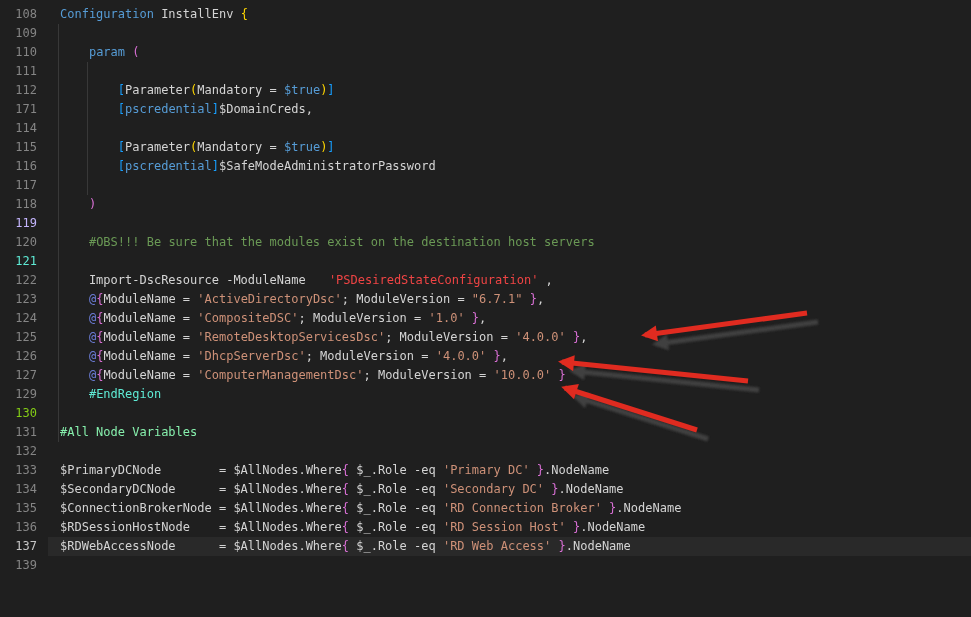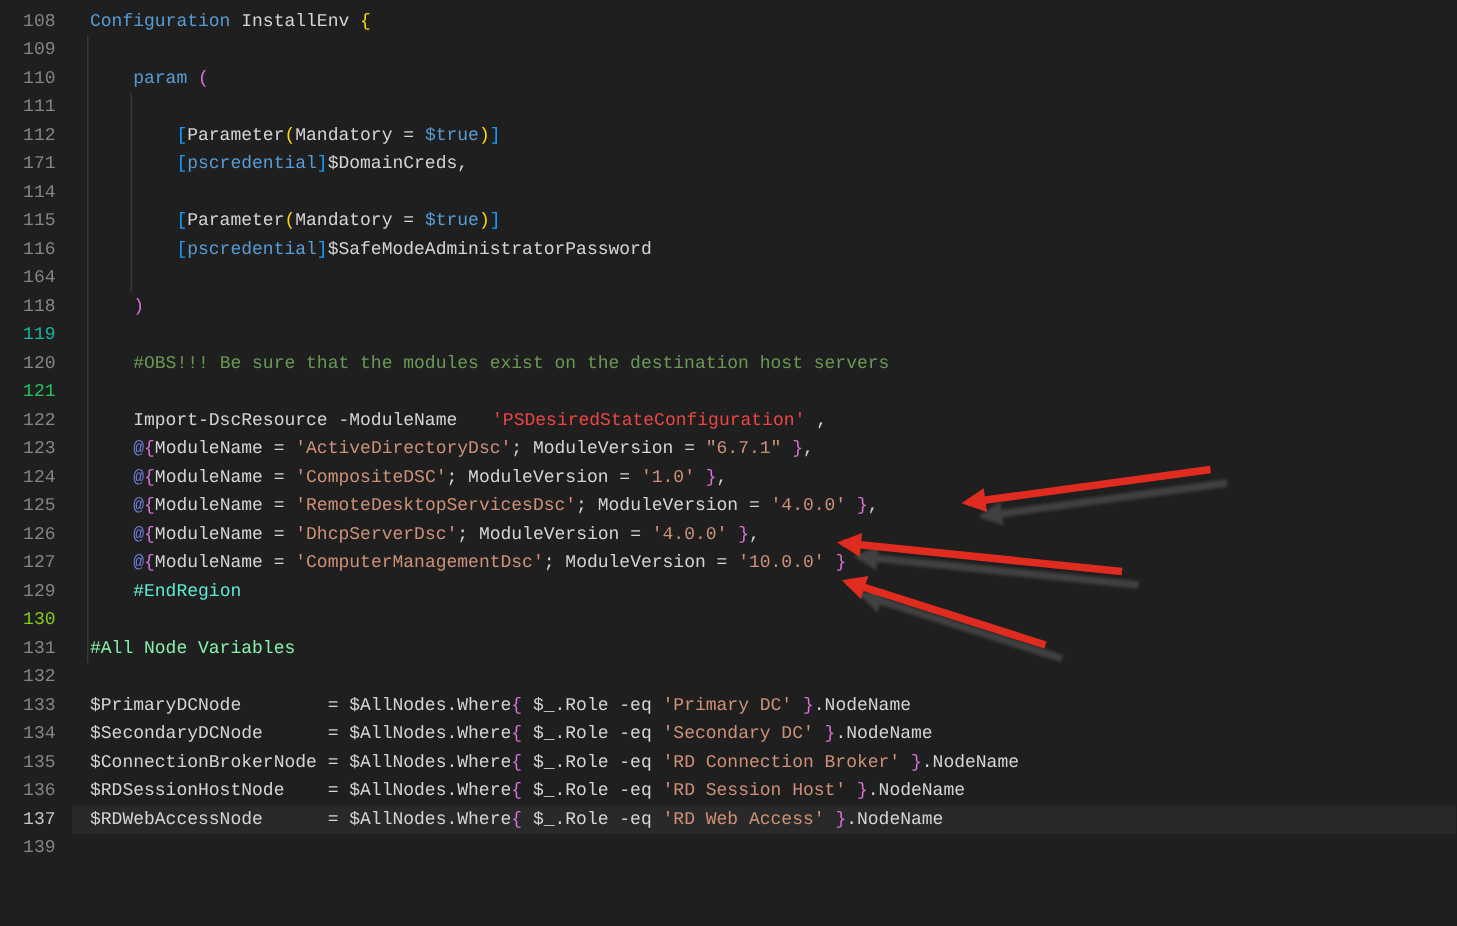--- a/index.html
+++ b/index.html
@@ -7,21 +7,20 @@
     width: 971px; height: 617px;
     overflow: hidden;
     background: #1f1f1f;
     font-family: "DejaVu Sans Mono", "Liberation Mono", monospace;
     font-size: 12px;
   }
   .editor {
     position: relative;
     width: 971px; height: 617px;
     overflow: hidden;
-    font-family: Liberation Mono, monospace;
   }
   #guides { position: absolute; top: 0; left: 0; }
   .guide { position: absolute; width: 1px; }
   #lines { position: absolute; top: -14px; left: 0; right: 0; }
   .line {
     display: flex;
     height: 19px; line-height: 19px;
     white-space: pre;
   }
   .num {
@@ -50,25 +49,25 @@
       <div class="line"><span class="num" style="color: rgb(133, 133, 133);">107</span><span class="code"></span></div>
       <div class="line"><span class="num" style="color: rgb(133, 133, 133);">108</span><span class="code"><span style="color: rgb(86, 156, 214);">Configuration</span><span style="color: rgb(212, 212, 212);"> InstallEnv </span><span style="color: rgb(255, 215, 0);">{</span></span></div>
       <div class="line"><span class="num" style="color: rgb(133, 133, 133);">109</span><span class="code"></span></div>
       <div class="line"><span class="num" style="color: rgb(133, 133, 133);">110</span><span class="code"><span style="color: rgb(212, 212, 212);">    </span><span style="color: rgb(86, 156, 214);">param</span><span style="color: rgb(212, 212, 212);"> </span><span style="color: rgb(218, 112, 214);">(</span></span></div>
       <div class="line"><span class="num" style="color: rgb(133, 133, 133);">111</span><span class="code"></span></div>
       <div class="line"><span class="num" style="color: rgb(133, 133, 133);">112</span><span class="code"><span style="color: rgb(212, 212, 212);">        </span><span style="color: rgb(23, 159, 255);">[</span><span style="color: rgb(212, 212, 212);">Parameter</span><span style="color: rgb(255, 215, 0);">(</span><span style="color: rgb(212, 212, 212);">Mandatory = </span><span style="color: rgb(86, 156, 214);">$true</span><span style="color: rgb(255, 215, 0);">)</span><span style="color: rgb(23, 159, 255);">]</span></span></div>
       <div class="line"><span class="num" style="color: rgb(133, 133, 133);">171</span><span class="code"><span style="color: rgb(212, 212, 212);">        </span><span style="color: rgb(23, 159, 255);">[</span><span style="color: rgb(86, 156, 214);">pscredential</span><span style="color: rgb(23, 159, 255);">]</span><span style="color: rgb(212, 212, 212);">$DomainCreds,</span></span></div>
       <div class="line"><span class="num" style="color: rgb(133, 133, 133);">114</span><span class="code"></span></div>
       <div class="line"><span class="num" style="color: rgb(133, 133, 133);">115</span><span class="code"><span style="color: rgb(212, 212, 212);">        </span><span style="color: rgb(23, 159, 255);">[</span><span style="color: rgb(212, 212, 212);">Parameter</span><span style="color: rgb(255, 215, 0);">(</span><span style="color: rgb(212, 212, 212);">Mandatory = </span><span style="color: rgb(86, 156, 214);">$true</span><span style="color: rgb(255, 215, 0);">)</span><span style="color: rgb(23, 159, 255);">]</span></span></div>
       <div class="line"><span class="num" style="color: rgb(133, 133, 133);">116</span><span class="code"><span style="color: rgb(212, 212, 212);">        </span><span style="color: rgb(23, 159, 255);">[</span><span style="color: rgb(86, 156, 214);">pscredential</span><span style="color: rgb(23, 159, 255);">]</span><span style="color: rgb(212, 212, 212);">$SafeModeAdministratorPassword</span></span></div>
-      <div class="line"><span class="num" style="color: rgb(133, 133, 133);">164</span><span class="code"></span></div>
+      <div class="line"><span class="num" style="color: rgb(133, 133, 133);">117</span><span class="code"></span></div>
       <div class="line"><span class="num" style="color: rgb(133, 133, 133);">118</span><span class="code"><span style="color: rgb(212, 212, 212);">    </span><span style="color: rgb(218, 112, 214);">)</span></span></div>
-      <div class="line"><span class="num" style="color: #14b8a6;">119</span><span class="code"><span style="color: rgb(212, 212, 212);">    </span></span></div>
+      <div class="line"><span class="num" style="color: #c4b5fd;">119</span><span class="code"><span style="color: rgb(212, 212, 212);">    </span></span></div>
       <div class="line"><span class="num" style="color: rgb(133, 133, 133);">120</span><span class="code"><span style="color: rgb(212, 212, 212);">    </span><span style="color: rgb(106, 153, 85);">#OBS!!! Be sure that the modules exist on the destination host servers</span></span></div>
-      <div class="line"><span class="num" style="color: #22c55e;">121</span><span class="code"></span></div>
+      <div class="line"><span class="num" style="color: #5eead4;">121</span><span class="code"></span></div>
       <div class="line"><span class="num" style="color: rgb(133, 133, 133);">122</span><span class="code"><span style="color: rgb(212, 212, 212);">    Import-DscResource -ModuleName </span><span style="color: #ef4444; margin-left: 16px;">'PSDesiredStateConfiguration'</span><span style="color: rgb(212, 212, 212);"> ,</span></span></div>
       <div class="line"><span class="num" style="color: rgb(133, 133, 133);">123</span><span class="code"><span style="color: rgb(212, 212, 212);">    </span><span style="color: rgb(108, 126, 217);">@</span><span style="color: rgb(218, 112, 214);">{</span><span style="color: rgb(212, 212, 212);">ModuleName = </span><span style="color: rgb(206, 145, 120);">'ActiveDirectoryDsc'</span><span style="color: rgb(212, 212, 212);">; ModuleVersion = </span><span style="color: rgb(206, 145, 120);">"6.7.1"</span><span style="color: rgb(212, 212, 212);"> </span><span style="color: rgb(218, 112, 214);">}</span><span style="color: rgb(212, 212, 212);">,</span></span></div>
       <div class="line"><span class="num" style="color: rgb(133, 133, 133);">124</span><span class="code"><span style="color: rgb(212, 212, 212);">    </span><span style="color: rgb(108, 126, 217);">@</span><span style="color: rgb(218, 112, 214);">{</span><span style="color: rgb(212, 212, 212);">ModuleName = </span><span style="color: rgb(206, 145, 120);">'CompositeDSC'</span><span style="color: rgb(212, 212, 212);">; ModuleVersion = </span><span style="color: rgb(206, 145, 120);">'1.0'</span><span style="color: rgb(212, 212, 212);"> </span><span style="color: rgb(218, 112, 214);">}</span><span style="color: rgb(212, 212, 212);">,</span></span></div>
       <div class="line"><span class="num" style="color: rgb(133, 133, 133);">125</span><span class="code"><span style="color: rgb(212, 212, 212);">    </span><span style="color: rgb(108, 126, 217);">@</span><span style="color: rgb(218, 112, 214);">{</span><span style="color: rgb(212, 212, 212);">ModuleName = </span><span style="color: rgb(206, 145, 120);">'RemoteDesktopServicesDsc'</span><span style="color: rgb(212, 212, 212);">; ModuleVersion = </span><span style="color: rgb(206, 145, 120);">'4.0.0'</span><span style="color: rgb(212, 212, 212);"> </span><span style="color: rgb(218, 112, 214);">}</span><span style="color: rgb(212, 212, 212);">,</span></span></div>
       <div class="line"><span class="num" style="color: rgb(133, 133, 133);">126</span><span class="code"><span style="color: rgb(212, 212, 212);">    </span><span style="color: rgb(108, 126, 217);">@</span><span style="color: rgb(218, 112, 214);">{</span><span style="color: rgb(212, 212, 212);">ModuleName = </span><span style="color: rgb(206, 145, 120);">'DhcpServerDsc'</span><span style="color: rgb(212, 212, 212);">; ModuleVersion = </span><span style="color: rgb(206, 145, 120);">'4.0.0'</span><span style="color: rgb(212, 212, 212);"> </span><span style="color: rgb(218, 112, 214);">}</span><span style="color: rgb(212, 212, 212);">,</span></span></div>
       <div class="line"><span class="num" style="color: rgb(133, 133, 133);">127</span><span class="code"><span style="color: rgb(212, 212, 212);">    </span><span style="color: rgb(108, 126, 217);">@</span><span style="color: rgb(218, 112, 214);">{</span><span style="color: rgb(212, 212, 212);">ModuleName = </span><span style="color: rgb(206, 145, 120);">'ComputerManagementDsc'</span><span style="color: rgb(212, 212, 212);">; ModuleVersion = </span><span style="color: rgb(206, 145, 120);">'10.0.0'</span><span style="color: rgb(212, 212, 212);"> </span><span style="color: rgb(218, 112, 214);">}</span></span></div>
       <div class="line"><span class="num" style="color: rgb(133, 133, 133);">129</span><span class="code"><span style="color: rgb(212, 212, 212);">    </span><span style="color: #5eead4;">#EndRegion</span></span></div>
       <div class="line"><span class="num" style="color: #84cc16;">130</span><span class="code"></span></div>
       <div class="line"><span class="num" style="color: rgb(133, 133, 133);">131</span><span class="code"><span style="color: #86efac;">#All Node Variables</span></span></div>
       <div class="line"><span class="num" style="color: rgb(133, 133, 133);">132</span><span class="code"></span></div>

